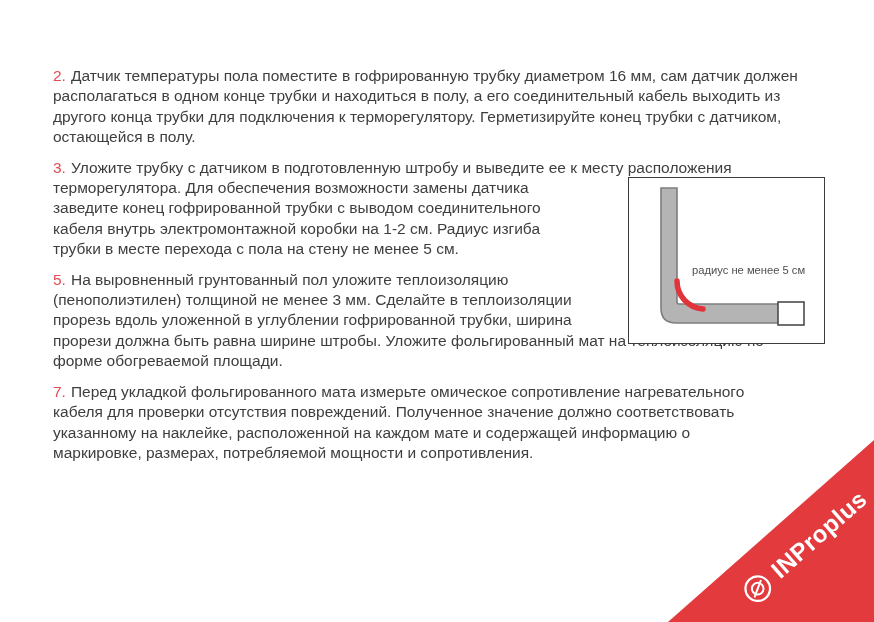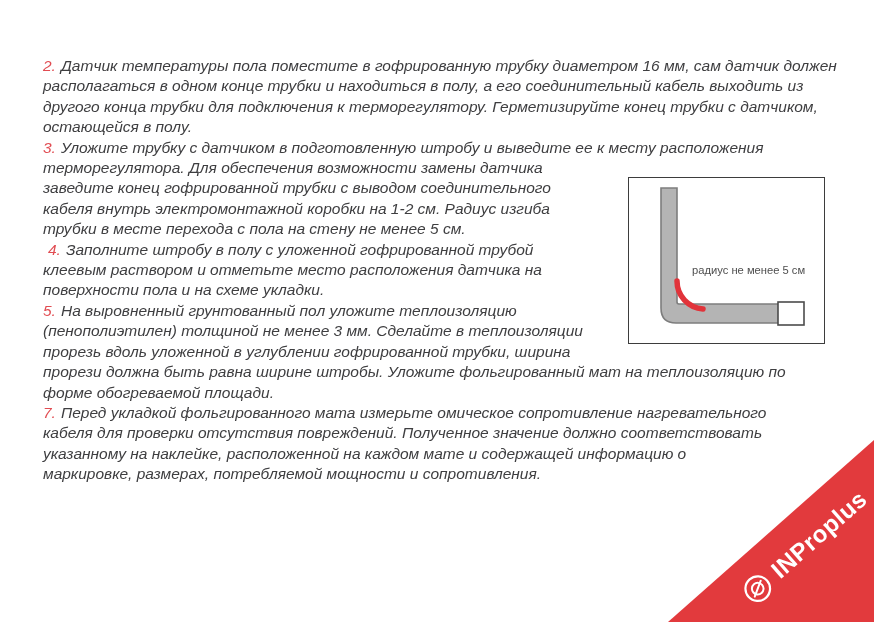--- a/index.html
+++ b/index.html
@@ -11,21 +11,21 @@
     font-family:"Liberation Sans","DejaVu Sans",sans-serif;
   }
   .textcol{
     position:absolute;
     left:43px;top:56px;
     width:800px;
     font-size:15.5px;
     line-height:20.4px;
     color:#3e3e40;
   }
-  .textcol p{margin:0;padding:0;font-style:italic;}
+  .textcol p{margin:10px;padding:0;}
   .textcol p.indent{text-indent:5px;}
   .num{color:#e14c52;margin-right:5px;}
   .ptext{white-space:pre-line;}
   .diagram{
     position:absolute;
     left:628px;top:177px;
   }
   .corner{
     position:absolute;
     left:668px;top:440px;
@@ -62,23 +62,20 @@
   <div class="textcol">
     <p><span class="num">2.</span><span class="ptext">Датчик температуры пола поместите в гофрированную трубку диаметром 16 мм, сам датчик должен
 располагаться в одном конце трубки и находиться в полу, а его соединительный кабель выходить из
 другого конца трубки для подключения к терморегулятору. Герметизируйте конец трубки с датчиком,
 остающейся в полу.</span></p>
     <p><span class="num">3.</span><span class="ptext">Уложите трубку с датчиком в подготовленную штробу и выведите ее к месту расположения
 терморегулятора. Для обеспечения возможности замены датчика
 заведите конец гофрированной трубки с выводом соединительного
 кабеля внутрь электромонтажной коробки на 1-2 см. Радиус изгиба
 трубки в месте перехода с пола на стену не менее 5 см.</span></p>
-    <p class="indent"><span class="num">4.</span><span class="ptext">Заполните штробу в полу с уложенной гофрированной трубой
-клеевым раствором и отметьте место расположения датчика на
-поверхности пола и на схеме укладки.</span></p>
     <p><span class="num">5.</span><span class="ptext">На выровненный грунтованный пол уложите теплоизоляцию
 (пенополиэтилен) толщиной не менее 3 мм. Сделайте в теплоизоляции
 прорезь вдоль уложенной в углублении гофрированной трубки, ширина
 прорези должна быть равна ширине штробы. Уложите фольгированный мат на теплоизоляцию по
 форме обогреваемой площади.</span></p>
     <p><span class="num">7.</span><span class="ptext">Перед укладкой фольгированного мата измерьте омическое сопротивление нагревательного
 кабеля для проверки отсутствия повреждений. Полученное значение должно соответствовать
 указанному на наклейке, расположенной на каждом мате и содержащей информацию о
 маркировке, размерах, потребляемой мощности и сопротивления.</span></p>
   </div>

